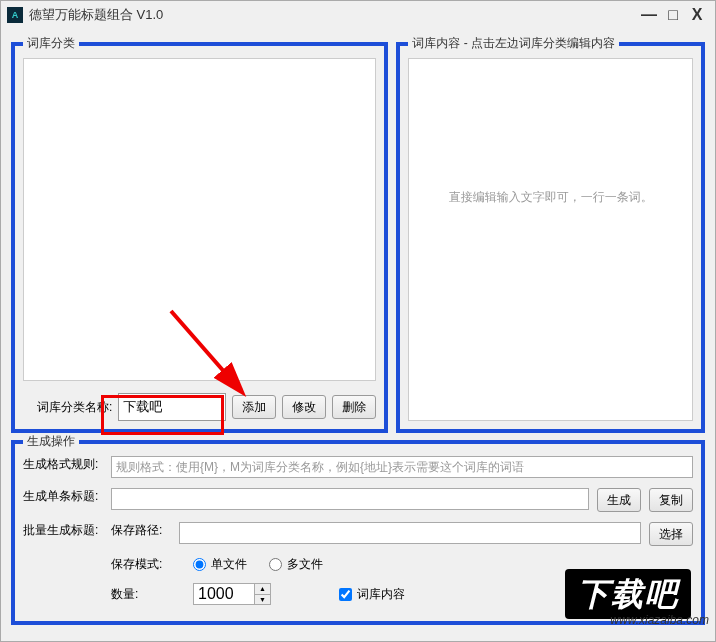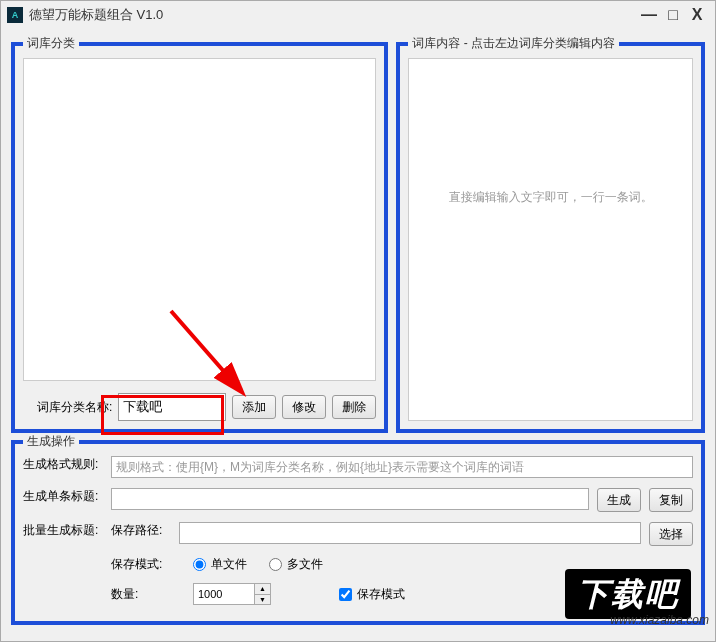--- a/index.html
+++ b/index.html
@@ -139,21 +139,21 @@
   .radio-row label, .qty-row label {
     margin-right: 14px;
     display: inline-flex; align-items: center; gap: 3px;
   }
   .spinner-wrap {
     display: inline-flex;
     border: 1px solid #aaa;
     height: 22px;
   }
   .spinner-wrap input {
-    border: none; width: 60px; padding: 2px 4px; font-size: 11px;
+    border: none; width: 60px; padding: 2px 4px; font-size: 16px;
   }
   .spinner-wrap .spin-btns {
     display: flex; flex-direction: column;
     border-left: 1px solid #aaa;
     width: 16px;
   }
   .spinner-wrap .spin-btns div {
     flex:1; font-size:7px; text-align:center; line-height:9px;
     background: #eee; cursor:pointer;
   }
@@ -265,21 +265,21 @@
         <label class="sublbl">数量:</label>
         <div class="spinner-wrap">
           <input type="text" value="1000" style="">
           <div class="spin-btns">
             <div>▲</div>
             <div>▼</div>
           </div>
         </div>
         <label style="margin-left:60px">
           <input type="checkbox" checked="" style="">
-          <span>保存模式</span>
+          <span>词库内容</span>
         </label>
       </div>
 
     </fieldset>
 
   </div>
 
   <div class="red-box" style="left:100px; top:394px; width:123px; height:40px;"></div>
 
   <svg class="red-arrow" style="left:150px; top:300px;" width="120" height="120">

